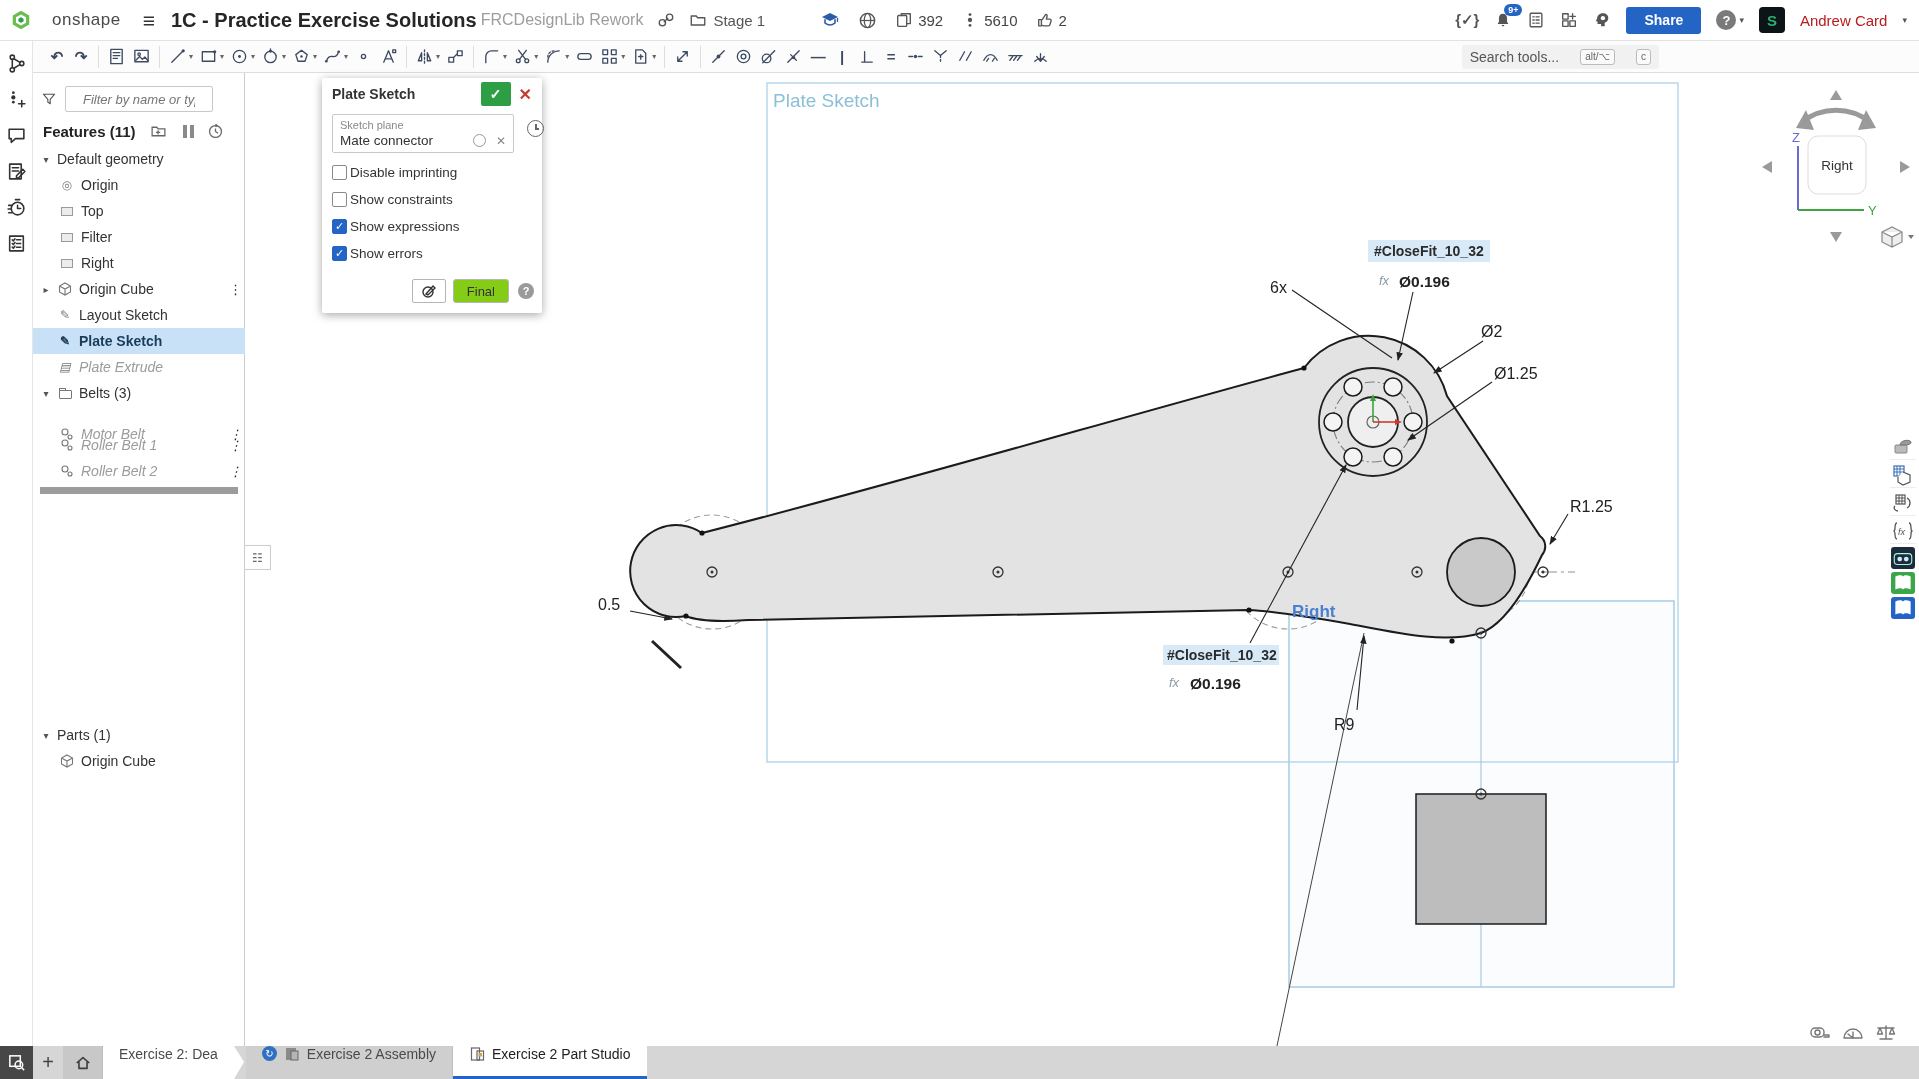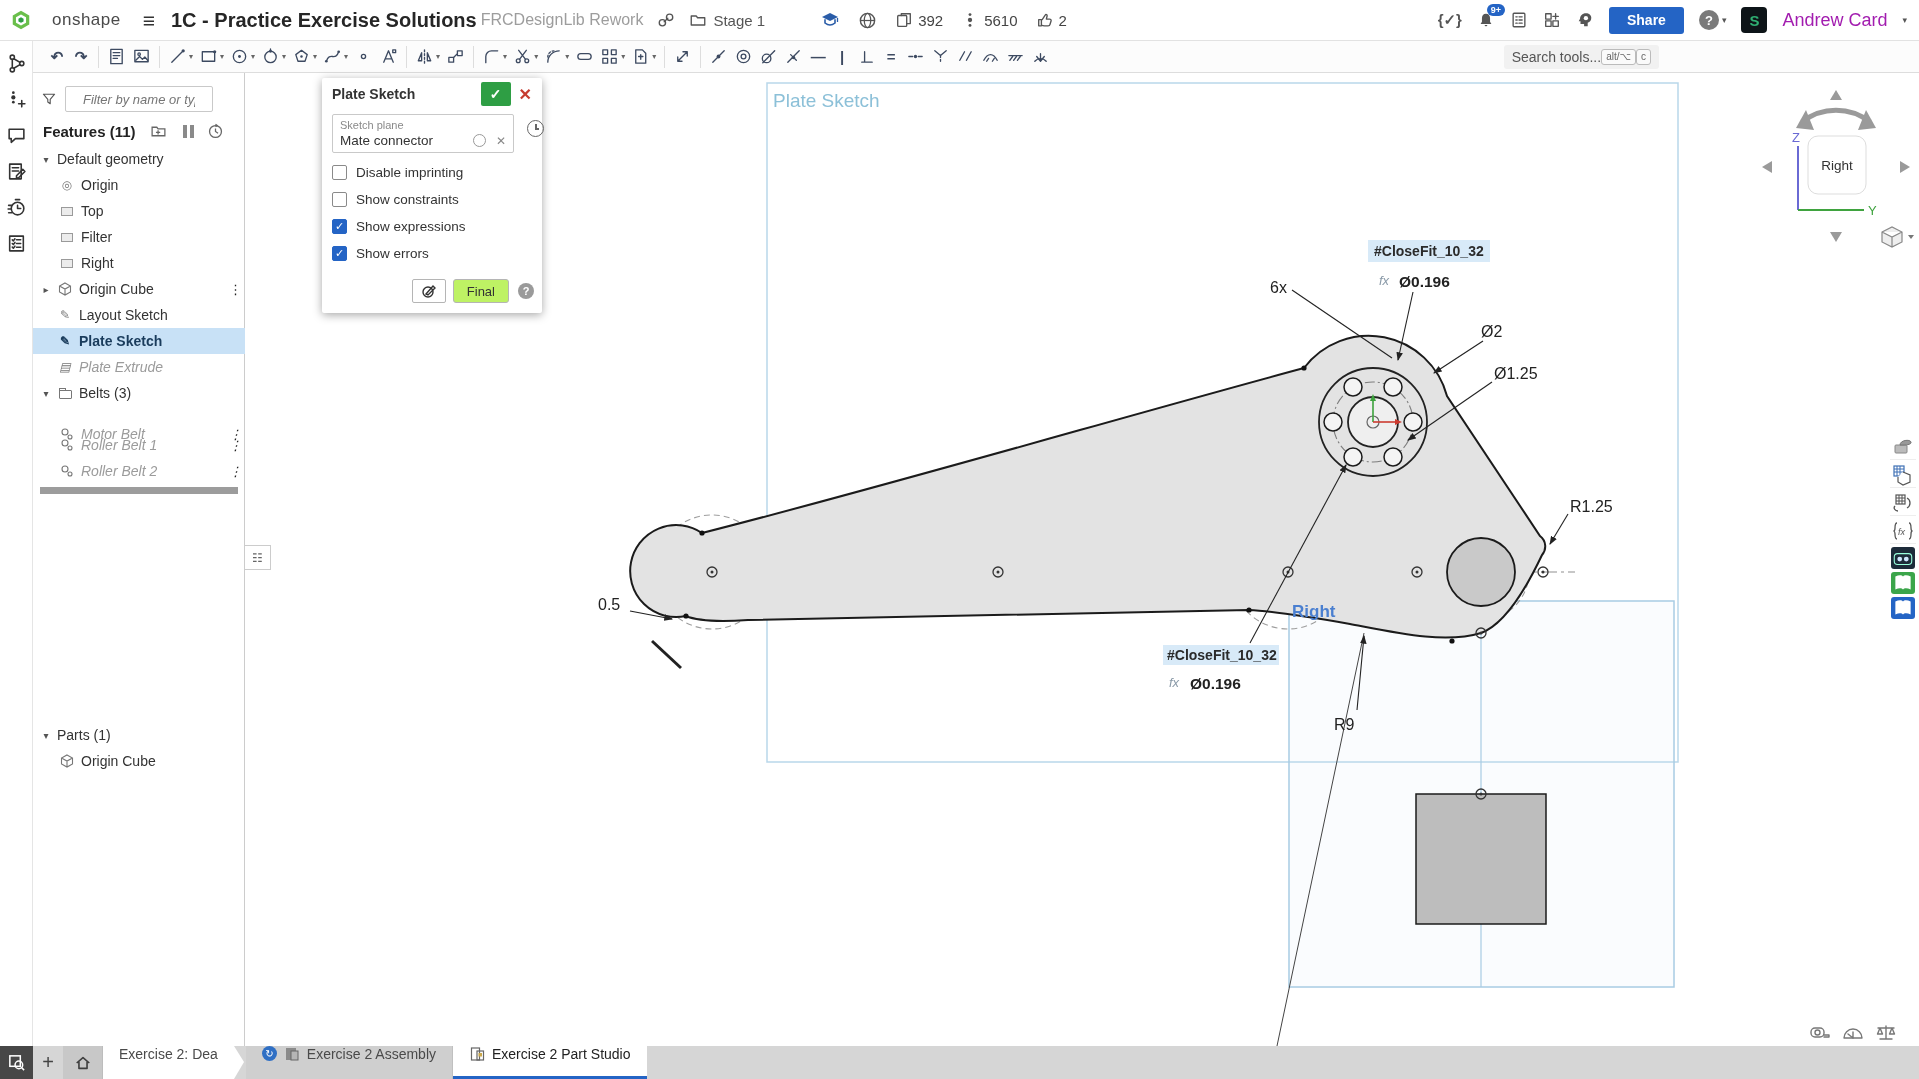--- a/index.html
+++ b/index.html
@@ -20,31 +20,31 @@
   .spacer{flex:1}
   .right-icons{display:flex;align-items:center;gap:15px;margin-right:12px}
   .braces{font-size:15px;color:#555;font-weight:bold}
   .bell{position:relative}
   .badge{position:absolute;top:-7px;right:-10px;background:#2464c5;color:#fff;font-size:9px;font-weight:bold;border-radius:7px;padding:1px 4px}
   .share-btn{background:#2464c5;color:#fff;border:none;border-radius:3px;height:27px;padding:0 18px;font-size:14px;font-weight:bold}
   .help-wrap{display:flex;align-items:center;gap:3px}
   .qmark{width:20px;height:20px;border-radius:50%;background:#7a7a7a;color:#fff;font-size:13px;font-weight:bold;display:flex;align-items:center;justify-content:center}
   .caret{font-size:9px;color:#555}
   .avatar{width:26px;height:26px;border-radius:4px;background:#0d1418;color:#2fae72;display:flex;align-items:center;justify-content:center;font-weight:bold;font-size:15px}
-  .username{font-size:18px;color:#a21caf}
+  .username{font-size:15px;color:#b91c1c}
   
   .toolbar{position:absolute;left:33px;top:41px;width:1886px;height:32px;background:#fcfcfc;border-bottom:1px solid #ddd;display:flex;align-items:center;padding-left:12px;z-index:20}
   .tb{height:26px;display:inline-flex;align-items:center;justify-content:center;padding:0 3px;color:#3d4a61;font-size:15px}
   .tb svg{width:19px;height:19px}
   .tb svg *{stroke:#3d4a61;fill:none;stroke-width:1.4;stroke-linecap:round;stroke-linejoin:round}
   .tb svg .f{fill:#3d4a61;stroke:none}
   .tb .car{font-size:8px;color:#666;margin-left:2px}
   .tb.glyph{font-size:15px;font-weight:bold;min-width:24px}
   .sep{width:1px;height:22px;background:#ddd;margin:0 5px}
-  .search-tools{margin-left:auto;margin-right:260px;display:flex;align-items:center;gap:0;background:#f1f1f1;border-radius:3px;height:24px;padding:0 8px;color:#555;font-size:14px}
+  .search-tools{margin-left:auto;margin-right:260px;display:flex;align-items:center;gap:21px;background:#f1f1f1;border-radius:3px;height:24px;padding:0 8px;color:#555;font-size:14px}
   .kbd{border:1px solid #bbb;border-radius:3px;background:#fafafa;font-size:10px;color:#666;padding:0 4px;line-height:14px}
   
   .lstrip{position:absolute;left:0;top:41px;width:33px;height:1005px;background:#fff;border-right:1px solid #e5e5e5;z-index:25}
   .lsi{position:absolute;left:6px;width:21px;height:21px;color:#333}
   .lsi svg{width:21px;height:21px}
   .lsi svg *{stroke:#333;fill:none;stroke-width:1.5;stroke-linecap:round;stroke-linejoin:round}
   .lsi svg .f{fill:#333;stroke:none}
   
   .panel{position:absolute;left:33px;top:73px;width:212px;height:973px;background:#fff;border-right:1px solid #ccc;z-index:15}
   .filter-row{position:absolute;left:8px;top:13px;display:flex;align-items:center;gap:8px}
@@ -80,30 +80,30 @@
   .dlg-body{padding:4px 10px 8px 10px;position:relative}
   .plane-box{border:1px solid #c9c9c9;border-radius:2px;padding:4px 7px;width:182px}
   .pb-label{font-size:11px;color:#8a8a8a}
   .pb-val{display:flex;align-items:center;font-size:13.5px;color:#333;margin-top:2px}
   .pb-val .v{flex:1}
   .mate-ic{width:13px;height:13px;border:1px solid #999;border-radius:50%;position:relative;margin-right:6px}
   .pb-x{color:#888;font-size:12px;margin-left:4px}
   .clock-ic{position:absolute;right:-2px;top:10px;width:17px;height:17px;border:1.6px solid #666;border-radius:50%}
   .clock-ic:before{content:"";position:absolute;left:7px;top:3px;width:1.6px;height:5px;background:#666}
   .clock-ic:after{content:"";position:absolute;left:7px;top:7px;width:4px;height:1.6px;background:#666}
-  .cbrow{display:flex;align-items:center;gap:9px;margin-top:12px}
+  .cbrow{display:flex;align-items:center;gap:3px;margin-top:12px}
   .cb{width:15px;height:15px;border:1px solid #8a8a8a;border-radius:2px;background:#fff;display:inline-flex;align-items:center;justify-content:center}
   .cb.checked{background:#2464c5;border-color:#2464c5;color:#fff;font-size:11px}
   .cb.checked:after{content:"✓"}
   .cb-label{font-size:13.5px;color:#333}
   .dlg-foot{display:flex;align-items:center;justify-content:flex-end;gap:7px;padding:10px 8px 10px 0}
   .btn-sketch{width:34px;height:24px;border:1px solid #b5b5b5;border-radius:2px;background:#fff;display:flex;align-items:center;justify-content:center}
   .btn-sketch svg{width:16px;height:16px}
   .btn-sketch svg *{stroke:#333;fill:none;stroke-width:1.4}
-  .btn-final{height:24px;border:1px solid #b5b5b5;border-radius:3px;background:#bef264;font-size:13px;color:#333;padding:0 13px}
+  .btn-final{height:24px;border:1px solid #b5b5b5;border-radius:3px;background:#84cc16;font-size:13px;color:#333;padding:0 13px}
   .dlg-help{width:16px;height:16px;border-radius:50%;background:#9a9a9a;color:#fff;font-size:11px;font-weight:bold;display:flex;align-items:center;justify-content:center;margin-left:2px}
   
   .canvas{position:absolute;left:245px;top:73px;width:1674px;height:973px;background:#fff;z-index:5}
   #cv{position:absolute;left:0;top:0}
   #cv text{font-family:"Liberation Sans",sans-serif}
   
   .viewcube{position:absolute;left:1507px;top:7px;width:168px;height:172px}
   
   .rstrip{position:absolute;right:2px;top:361px;width:27px;z-index:10}
   .ritem{width:26px;height:26px;margin-bottom:2px;display:flex;align-items:center;justify-content:center;background:#fff;border-bottom:1px solid #eee}

